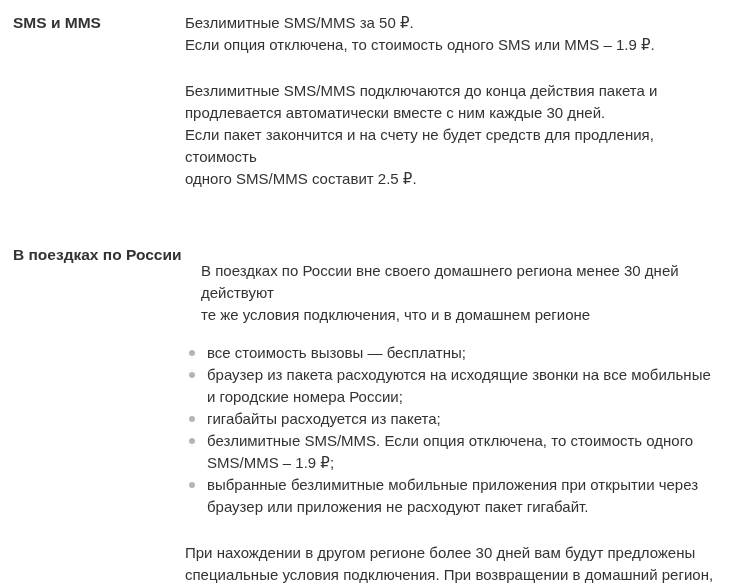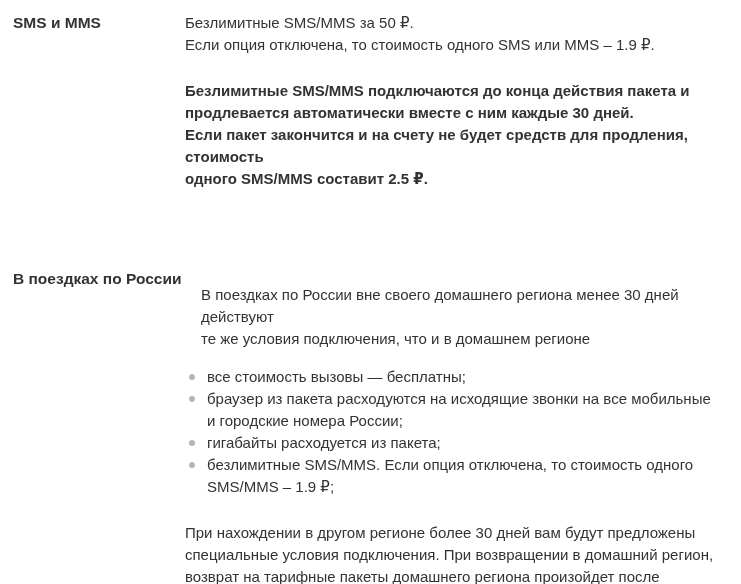--- a/index.html
+++ b/index.html
@@ -21,42 +21,41 @@
     color: var(--text-color);
   }
   .page {
     padding: 12px 15px 0 13px;
   }
   .section {
     display: flex;
     align-items: flex-start;
   }
   .section-sms {
-    margin-bottom: 78px;
+    margin-bottom: 54px;
   }
   .label-col {
     width: 172px;
     flex: 0 0 172px;
     font-size: 15.5px;
     line-height: 22px;
     font-weight: 700;
   }
   .content-col {
     flex: 1 1 auto;
     min-width: 0;
     font-size: 15px;
     line-height: 22px;
   }
   .para {
     margin: 0;
     white-space: pre-line;
   }
   .para + .para {
     margin-top: 24px;
-    font-weight: bold;
   }
   .intro {
     margin: 16px;
     white-space: pre-line;
   }
   ul.bullets {
     list-style: none;
     margin: 0;
     padding: 0;
   }
@@ -102,20 +101,22 @@
     <div class="content-col">
       <p class="intro">В поездках по России вне своего домашнего региона менее 30 дней действуют
 те же условия подключения, что и в домашнем регионе</p>
       <ul class="bullets">
         <li>все стоимость вызовы — бесплатны;</li>
         <li>браузер из пакета расходуются на исходящие звонки на все мобильные
 и городские номера России;</li>
         <li>гигабайты расходуется из пакета;</li>
         <li>безлимитные SMS/MMS. Если опция отключена, то стоимость одного
 SMS/MMS – 1.9 ₽;</li>
+        <li>выбранные безлимитные мобильные приложения при открытии через
+браузер или приложения не расходуют пакет гигабайт.</li>
       </ul>
       <p class="outro">При нахождении в другом регионе более 30 дней вам будут предложены
 специальные условия подключения. При возвращении в домашний регион,
 возврат на тарифные пакеты домашнего региона произойдет после
 завершения текущего пакета или в течение суток, если пакет не был
 подключен.</p>
     </div>
   </div>
 
 </div>

